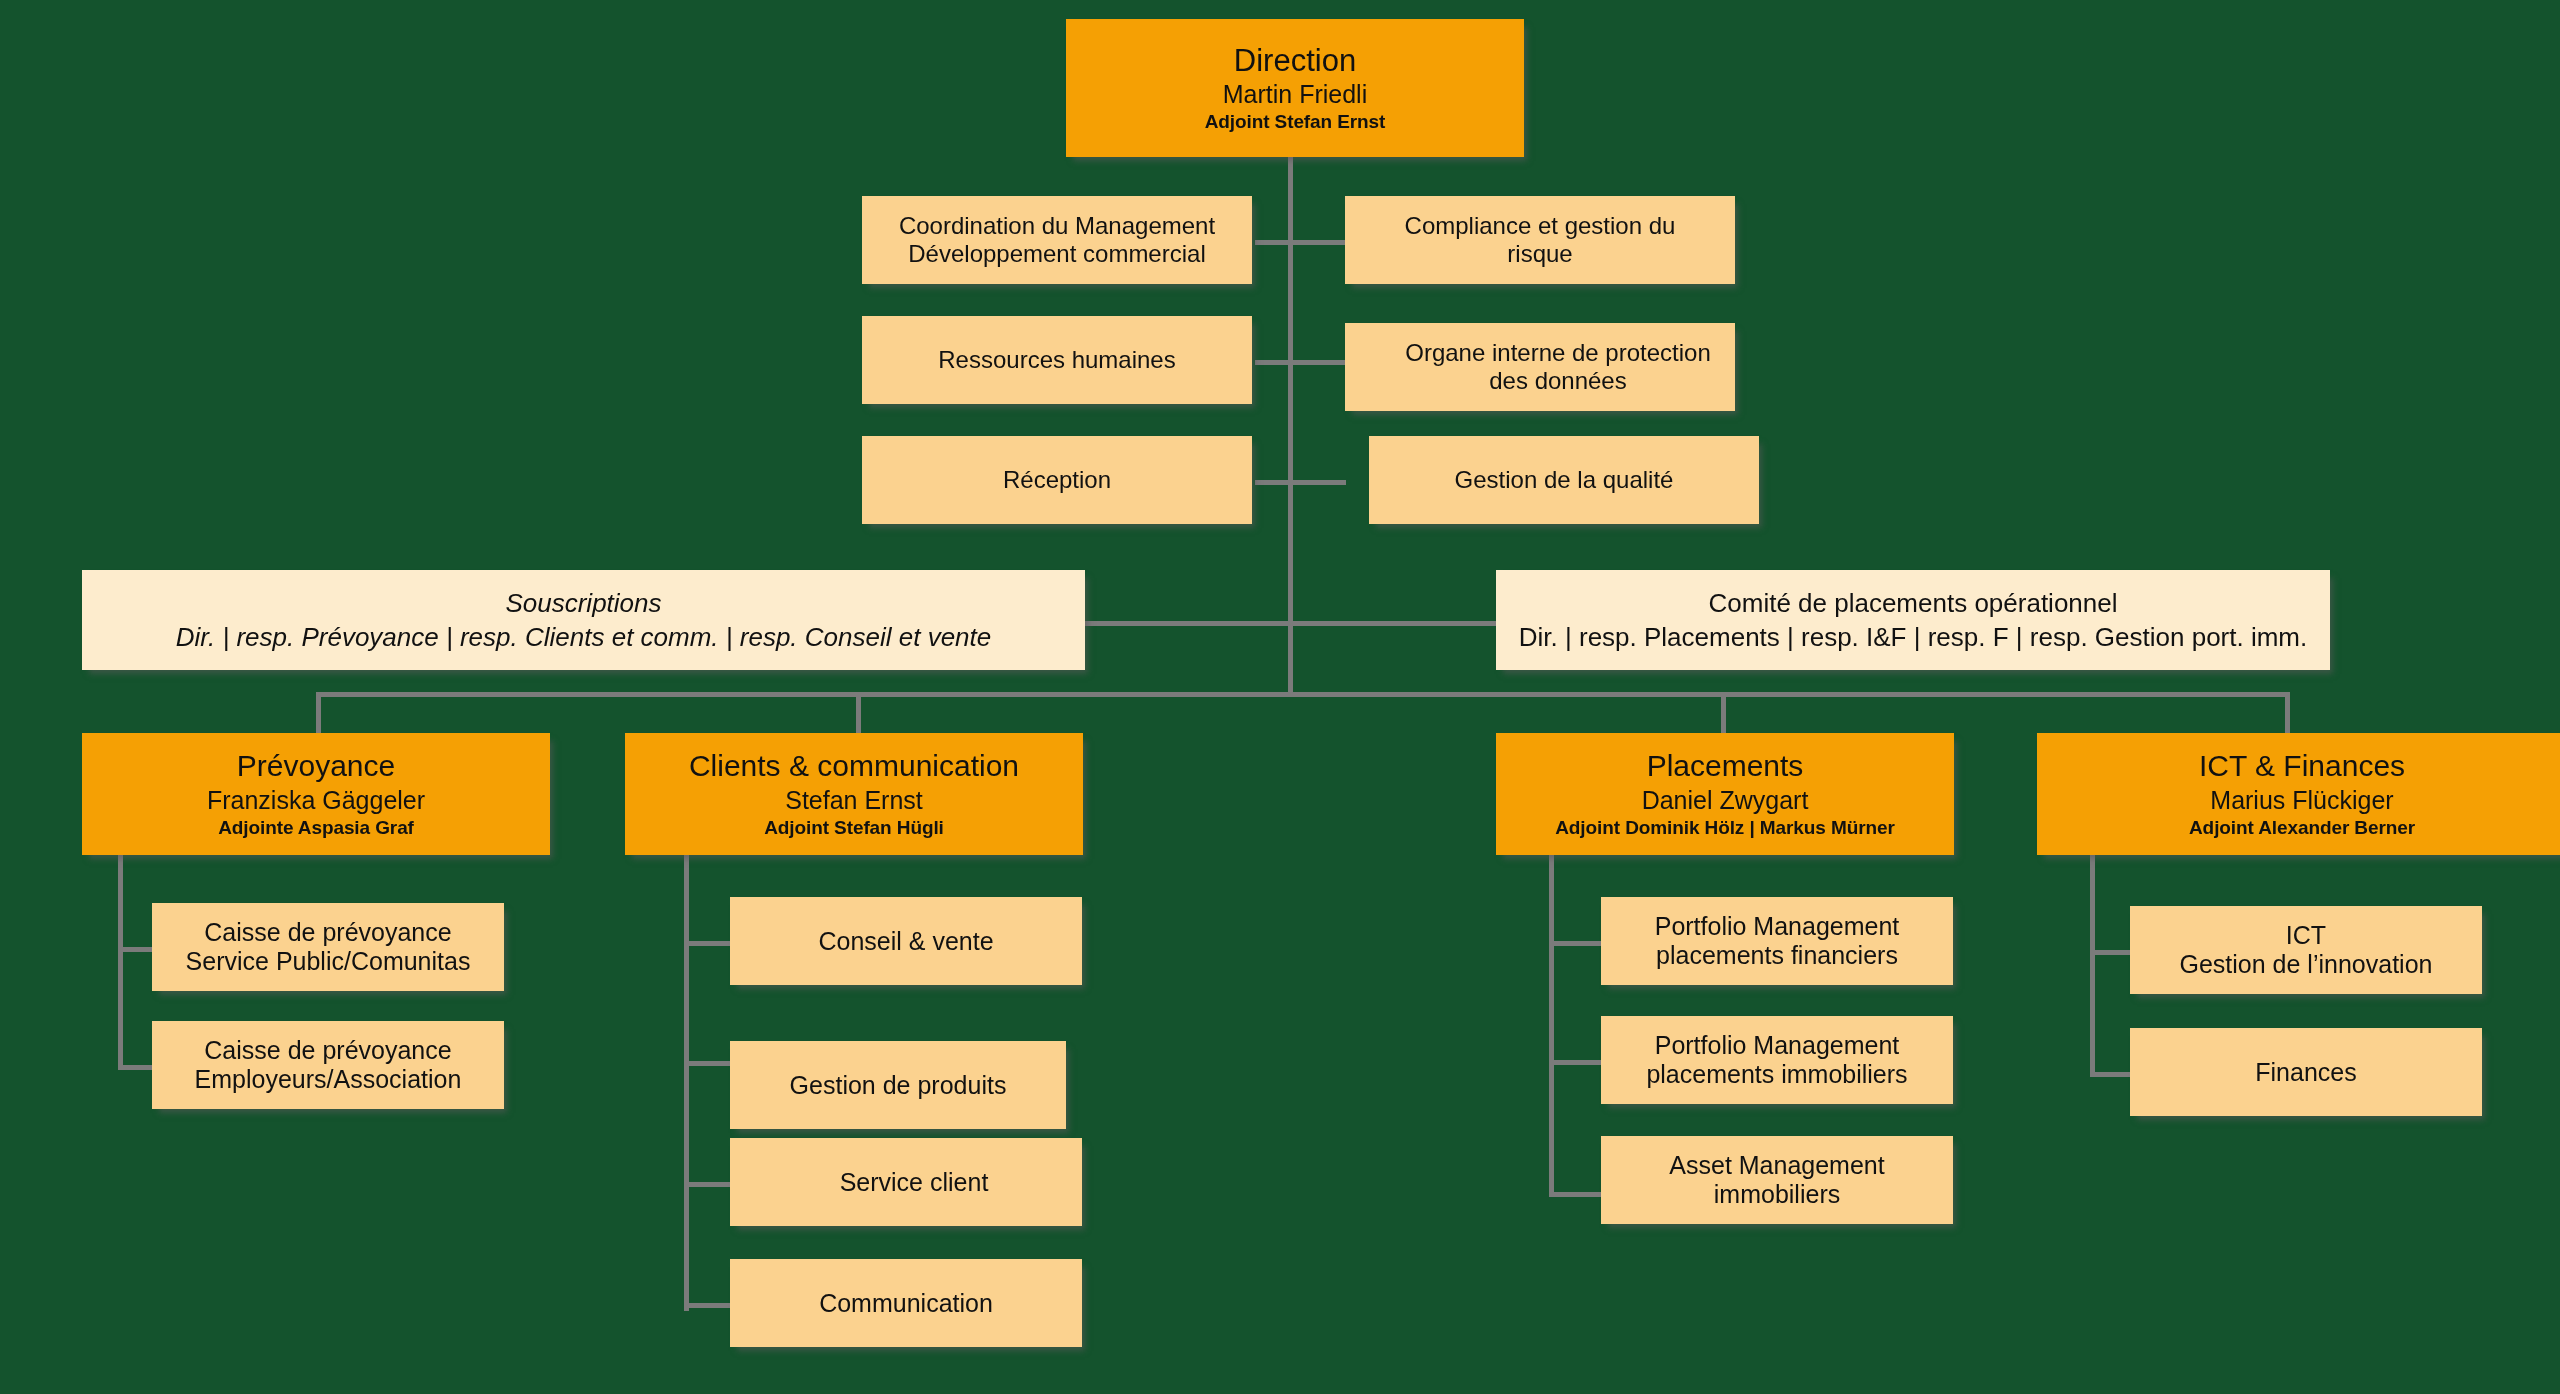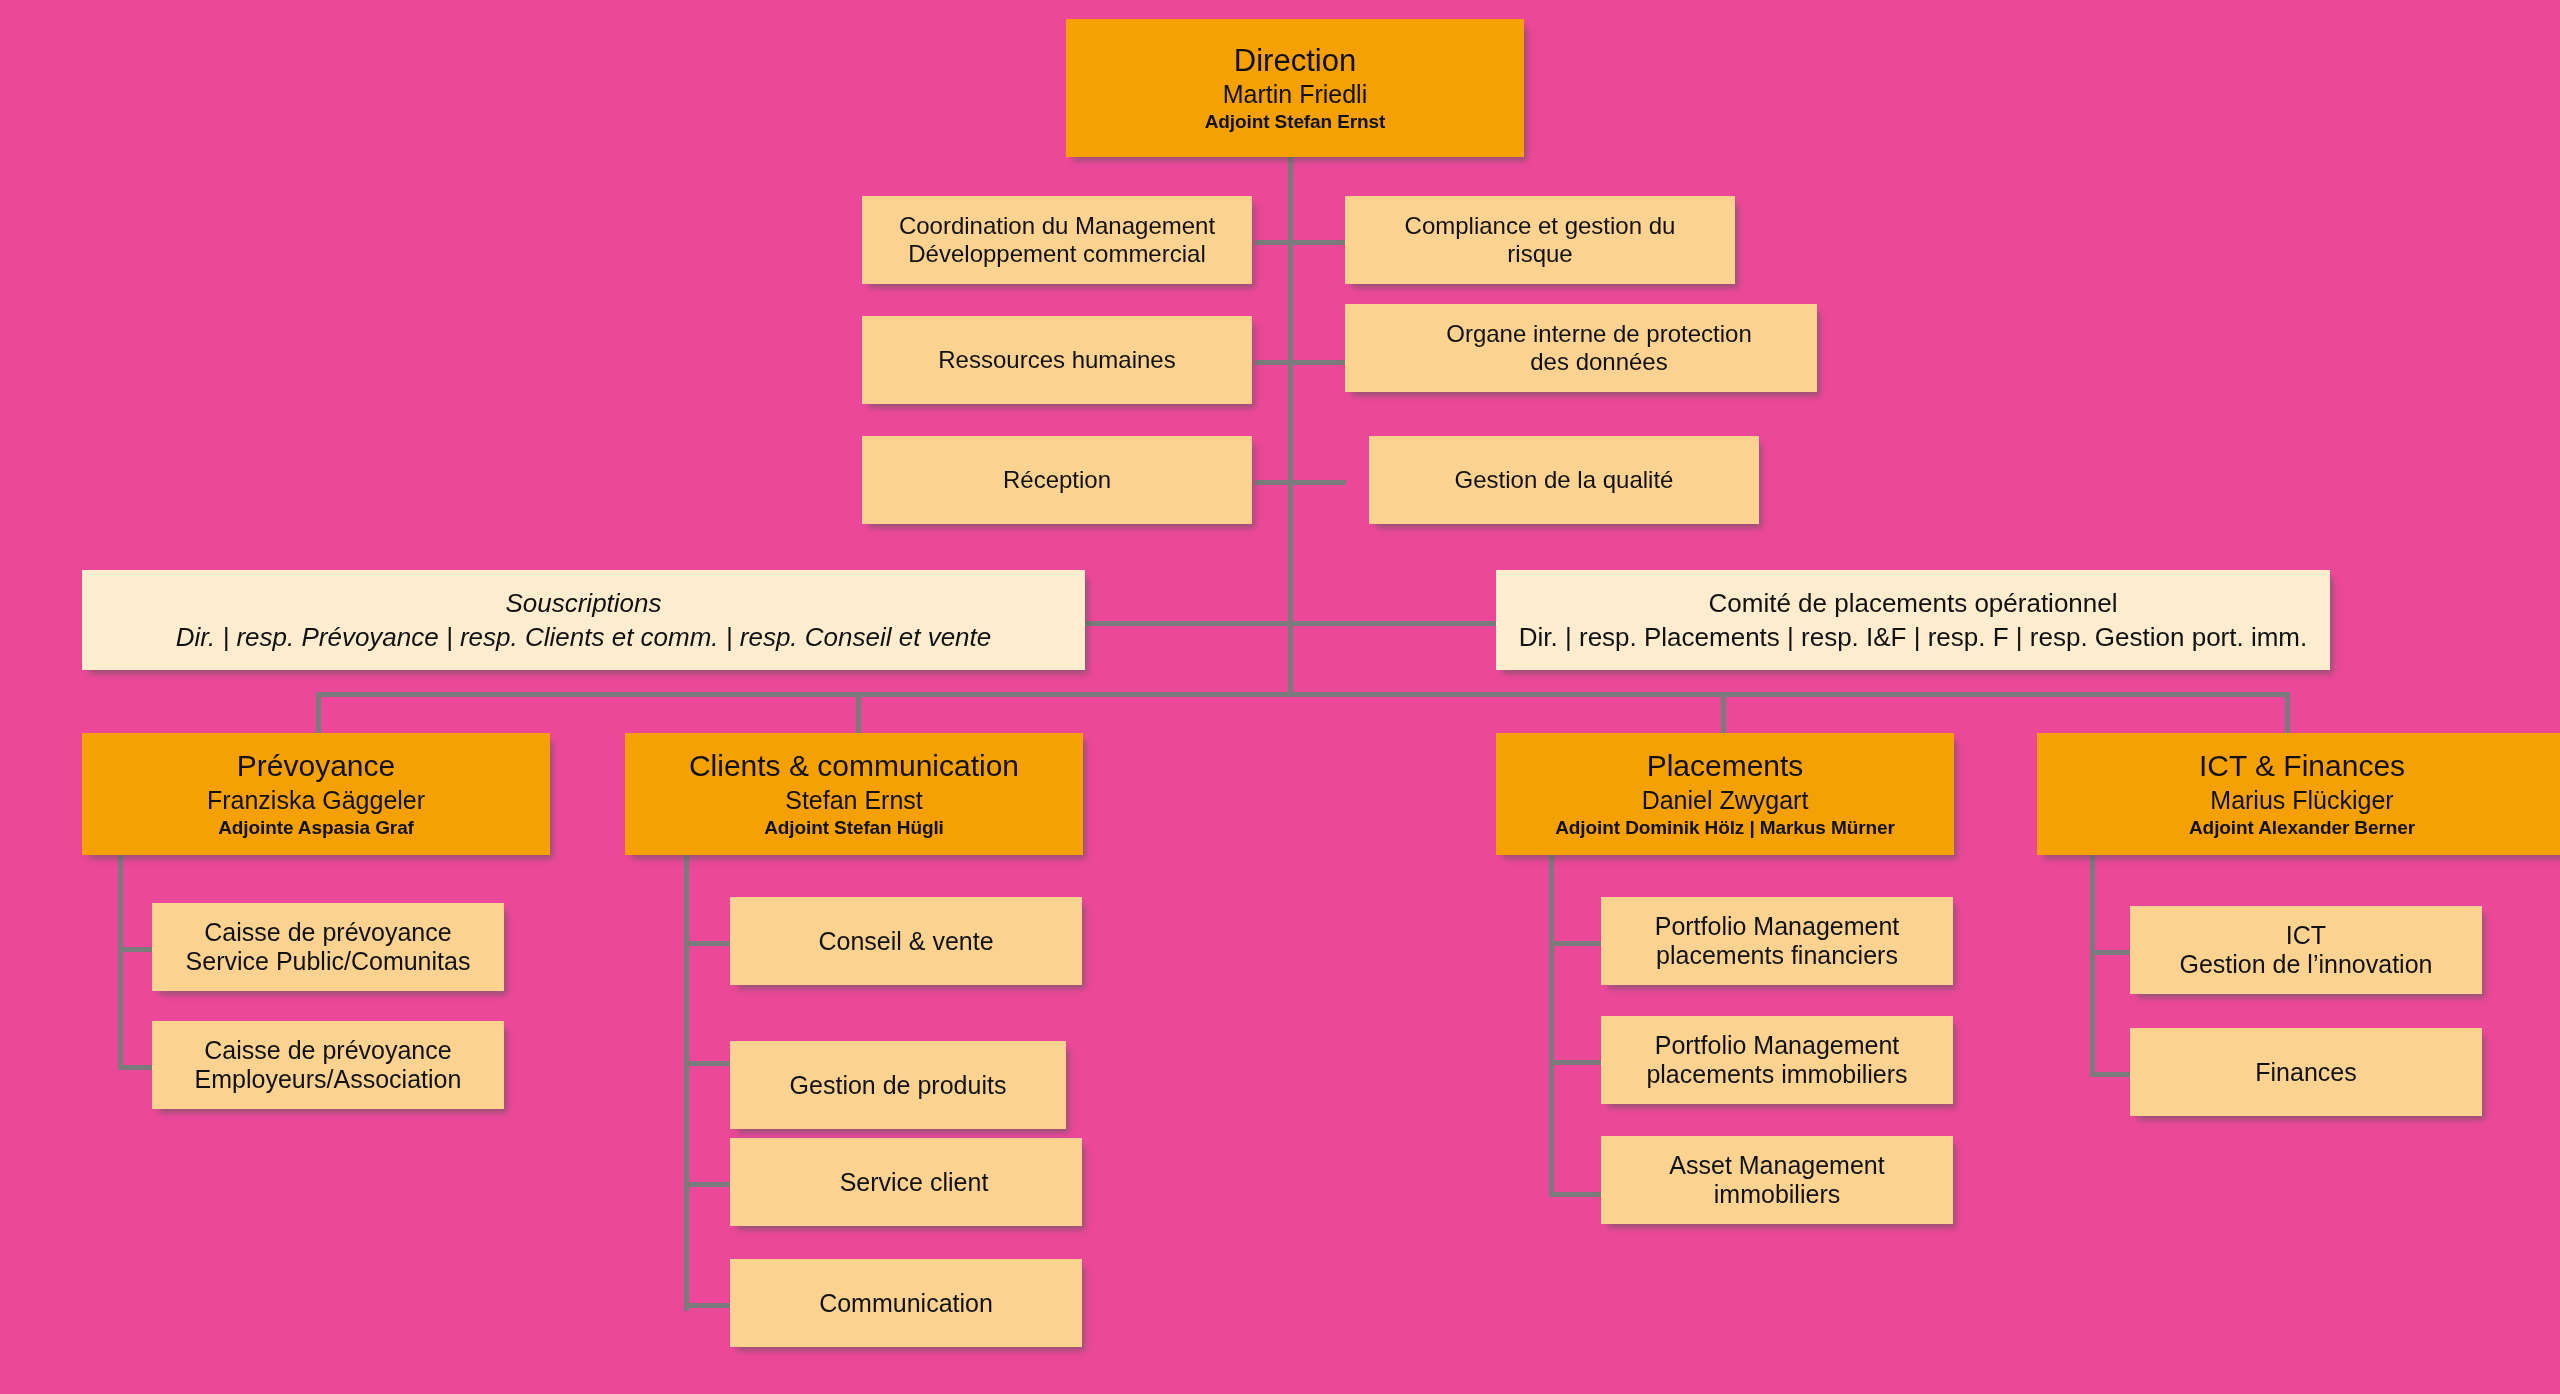--- a/index.html
+++ b/index.html
@@ -8,21 +8,21 @@
     background: #ffffff;
   }
   body {
     font-family: "Liberation Sans", sans-serif;
     color: #111111;
   }
   #chart-root {
     position: relative;
     width: 2560px;
     height: 1394px;
-    background: #ec4899;
+    background: #14532d;
     overflow: hidden;
   }
 
   
   .conn {
     position: absolute;
     background: #7b7b7b;
   }
   .conn-v { width: 5px; }
   .conn-h { height: 5px; }
@@ -123,21 +123,21 @@
 
   <div class="node staff" style="left:862px; top:436px; width:390px; height:88px;">
     <span class="ln t-body-sm">Réception</span>
   </div>
 
   <div class="node staff" style="left:1345px; top:196px; width:390px; height:88px;">
     <span class="ln t-body-sm">Compliance et gestion du</span>
     <span class="ln t-body-sm">risque</span>
   </div>
 
-  <div class="node staff" style="left:1345px; top:304px; width:472px; height:88px;padding-left:36px;">
+  <div class="node staff" style="left:1345px; top:323px; width:390px; height:88px;padding-left:36px;">
     <span class="ln t-body-sm">Organe interne de protection</span>
     <span class="ln t-body-sm">des données</span>
   </div>
 
   <div class="node staff" style="left:1345px; top:436px; width:390px; height:88px;margin-left:24px;">
     <span class="ln t-body-sm">Gestion de la qualité</span>
   </div>
 
   <div class="node committee" style="left:82px; top:570px; width:1003px; height:100px;font-style:italic;">
     <span class="ln t-comm-1">Souscriptions</span>

